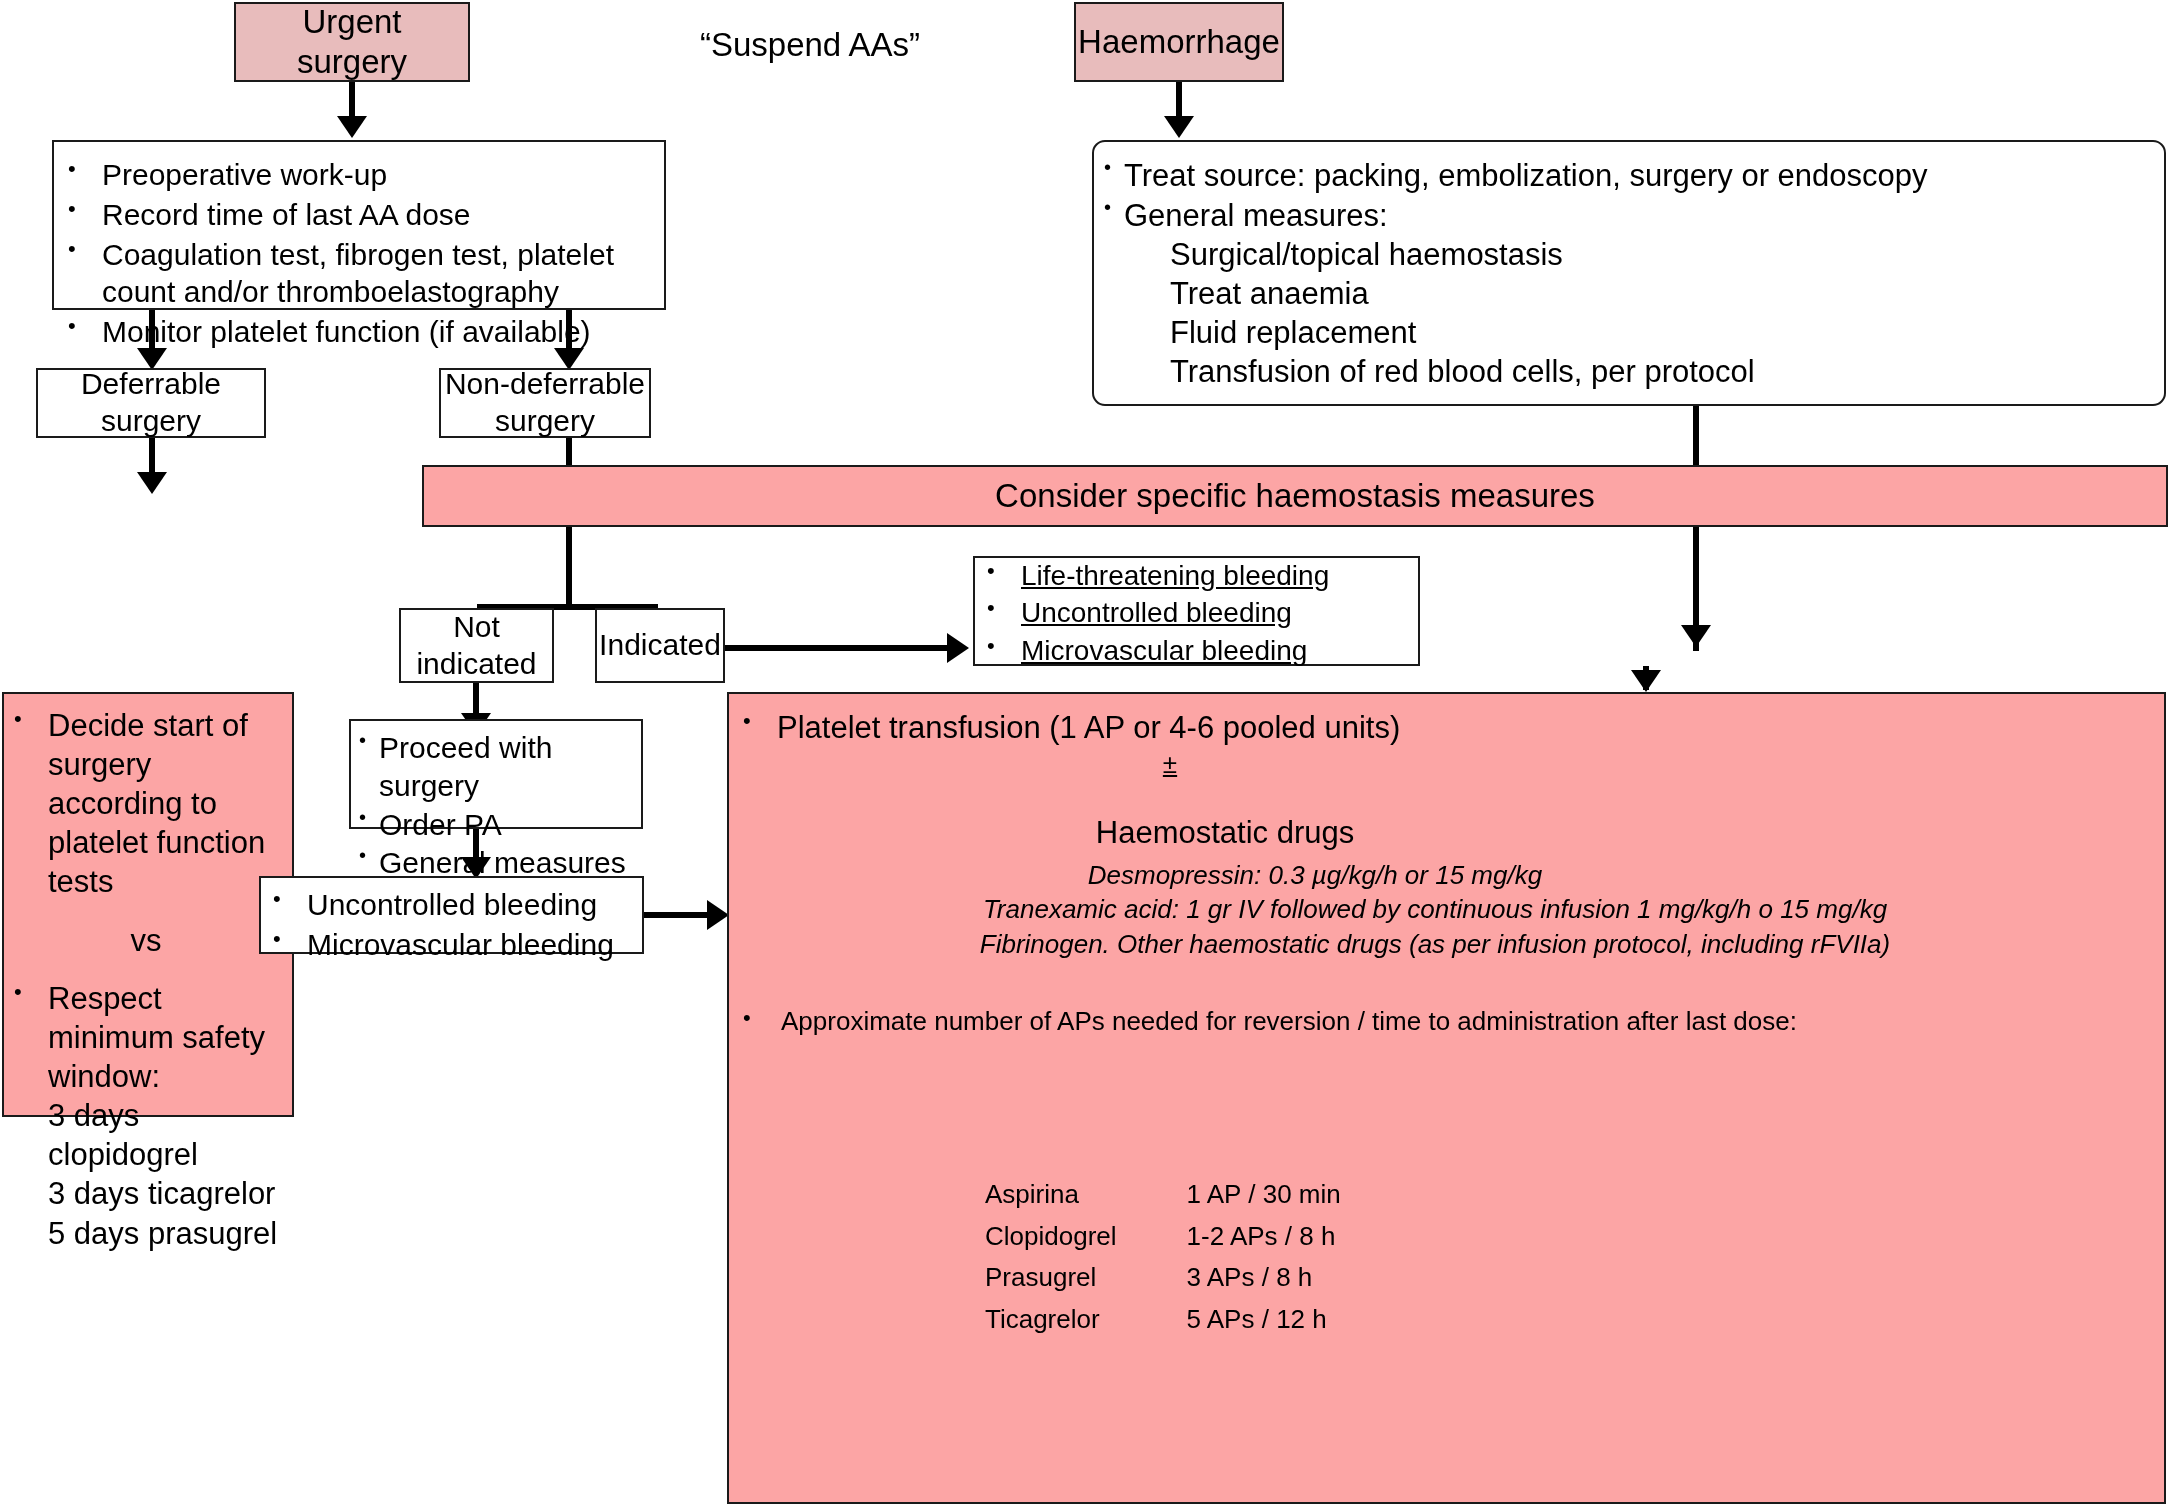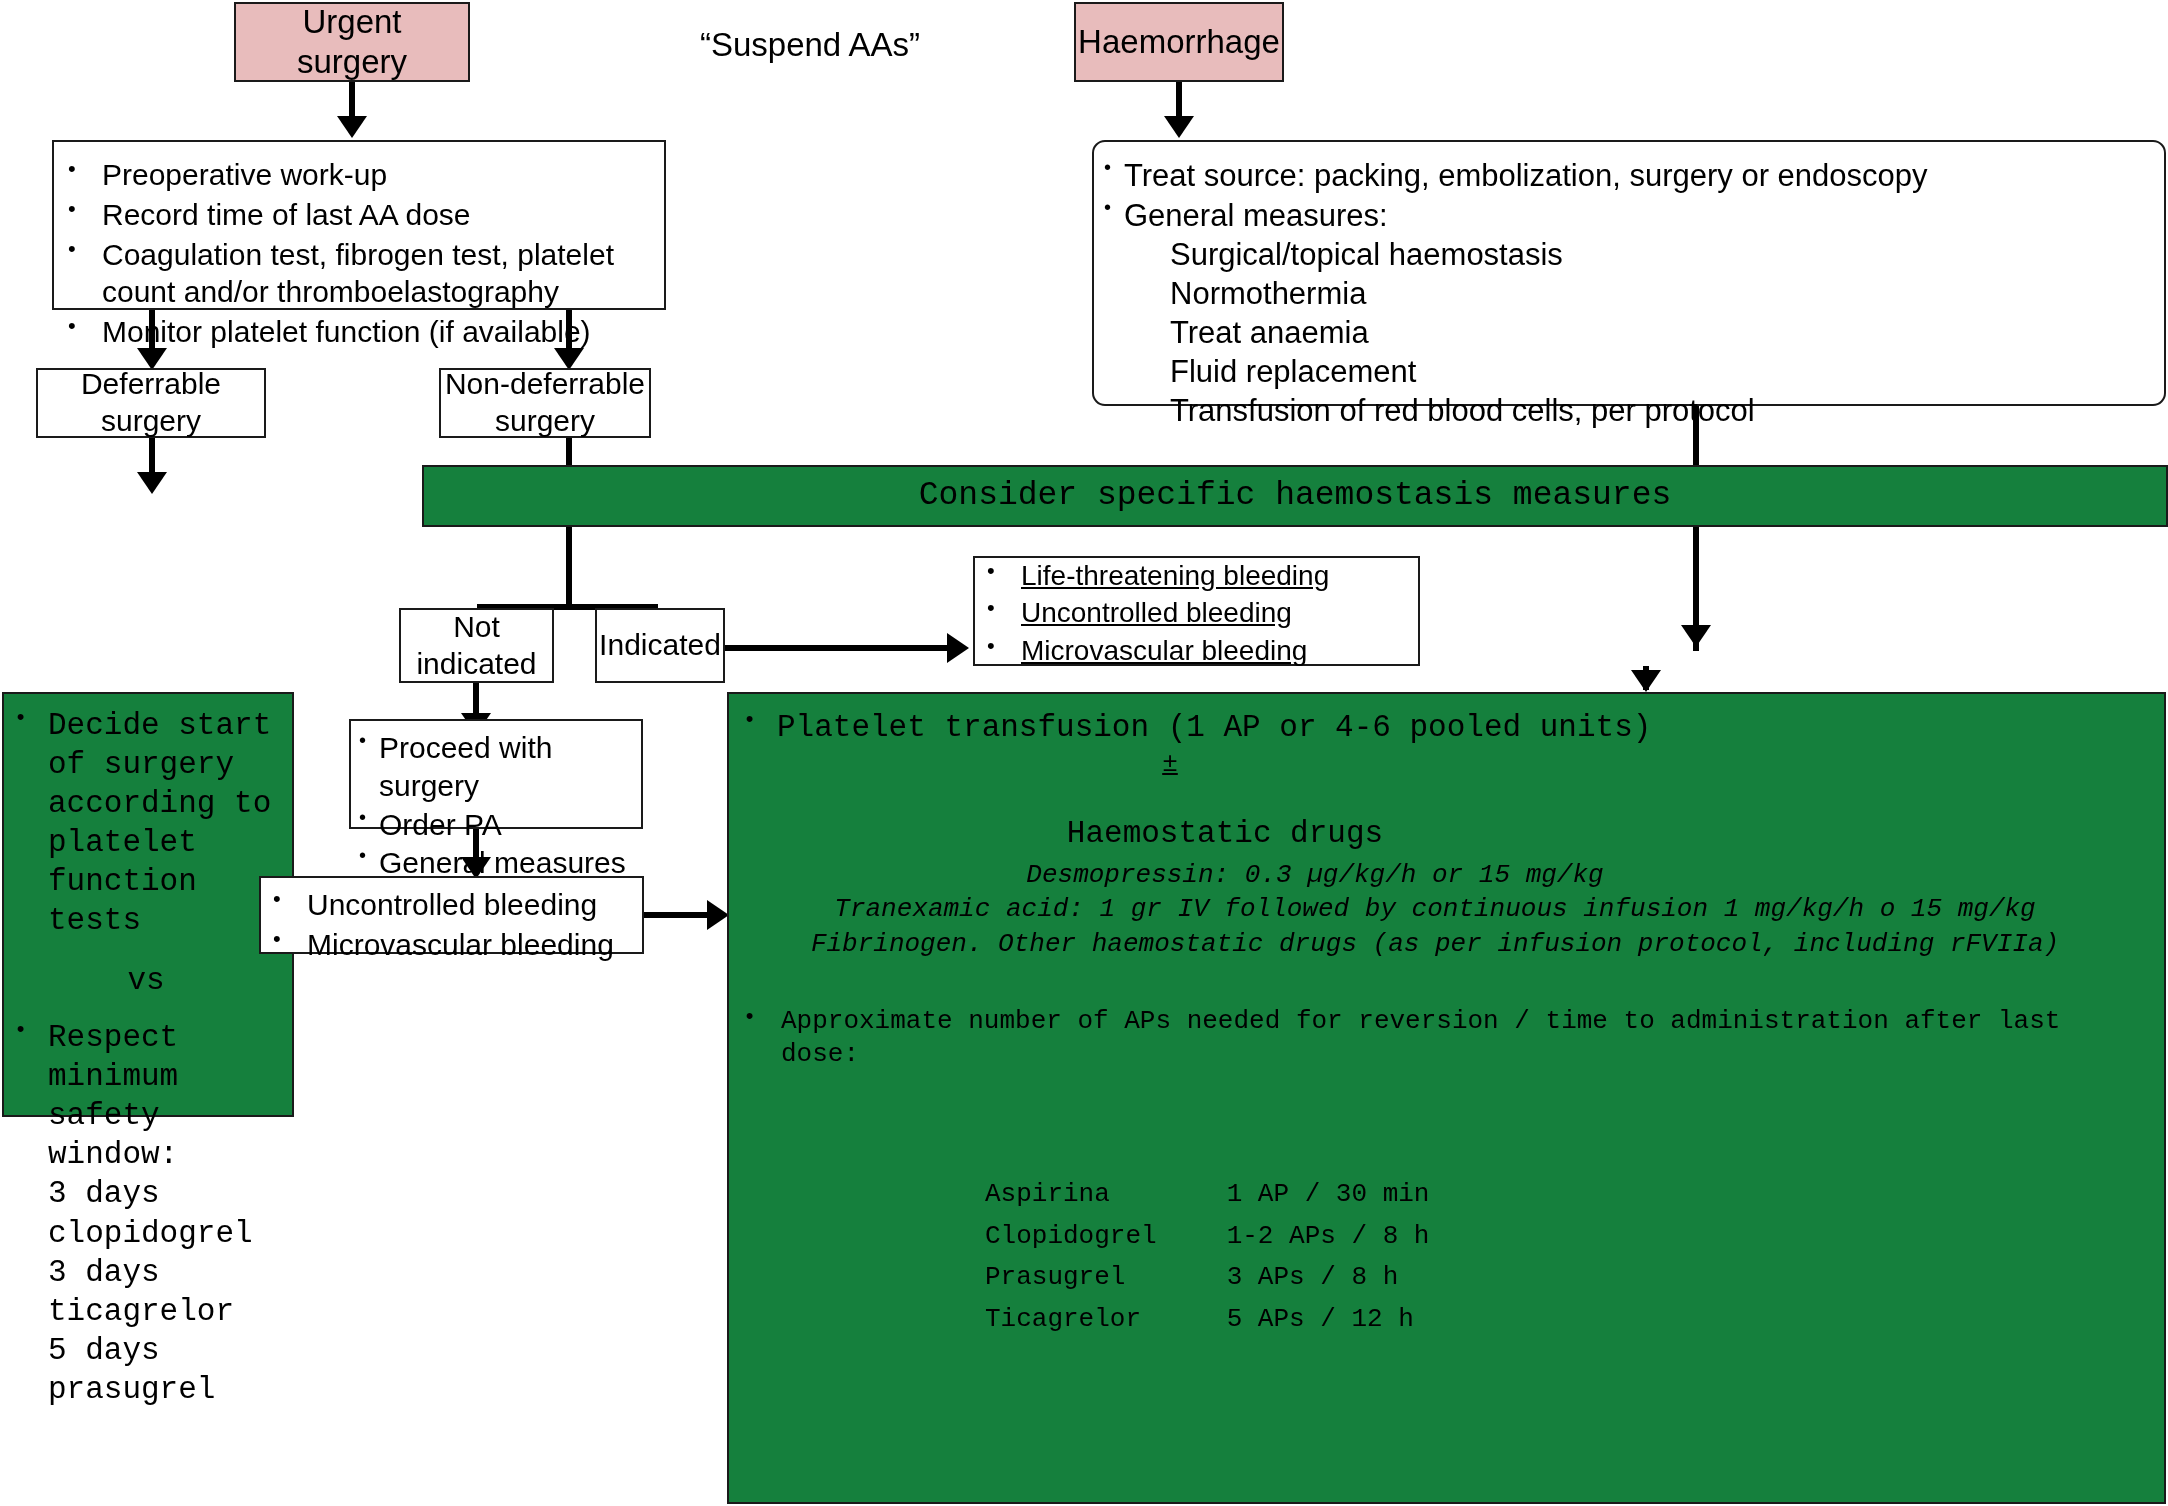--- a/index.html
+++ b/index.html
@@ -14,21 +14,21 @@
     overflow:hidden;
     background:#ffffff;
   }
   .node{
     position:absolute;
     box-sizing:border-box;
     border:2px solid #1a1a1a;
     background:#ffffff;
   }
   .pink-dark{ background:#e8bcbc; }
-  .pink-light{ background:#15803d;font-family:Liberation Mono, monospace; }
+  .pink-light{ background:#fca5a5; }
   .noborder{ border:none; background:transparent; }
 
   .ctr{
     display:flex;
     align-items:center;
     justify-content:center;
     text-align:center;
   }
   .lbl{ line-height:1.22; }
 
@@ -120,21 +120,20 @@
       <li>Monitor platelet function (if available)</li>
     </ul>
   </div>
 
   <div class="node" style="left:1092px; top:140px; width:1074px; height:266px; padding:14px 10px 0 10px;border-radius:13px;">
     <ul class="blist tight t31">
       <li>Treat source: packing, embolization, surgery or endoscopy</li>
       <li>
         <span>General measures:</span>
         <span class="indent">Surgical/topical haemostasis</span>
-        <span class="indent">Normothermia</span>
         <span class="indent">Treat anaemia</span>
         <span class="indent">Fluid replacement</span>
         <span class="indent">Transfusion of red blood cells, per protocol</span>
       </li>
     </ul>
   </div>
 
   <div class="vline" style="left:149px; top:310px; height:46px;"></div>
   <div class="arrowdown" style="left:137px; top:348px;"></div>
 

